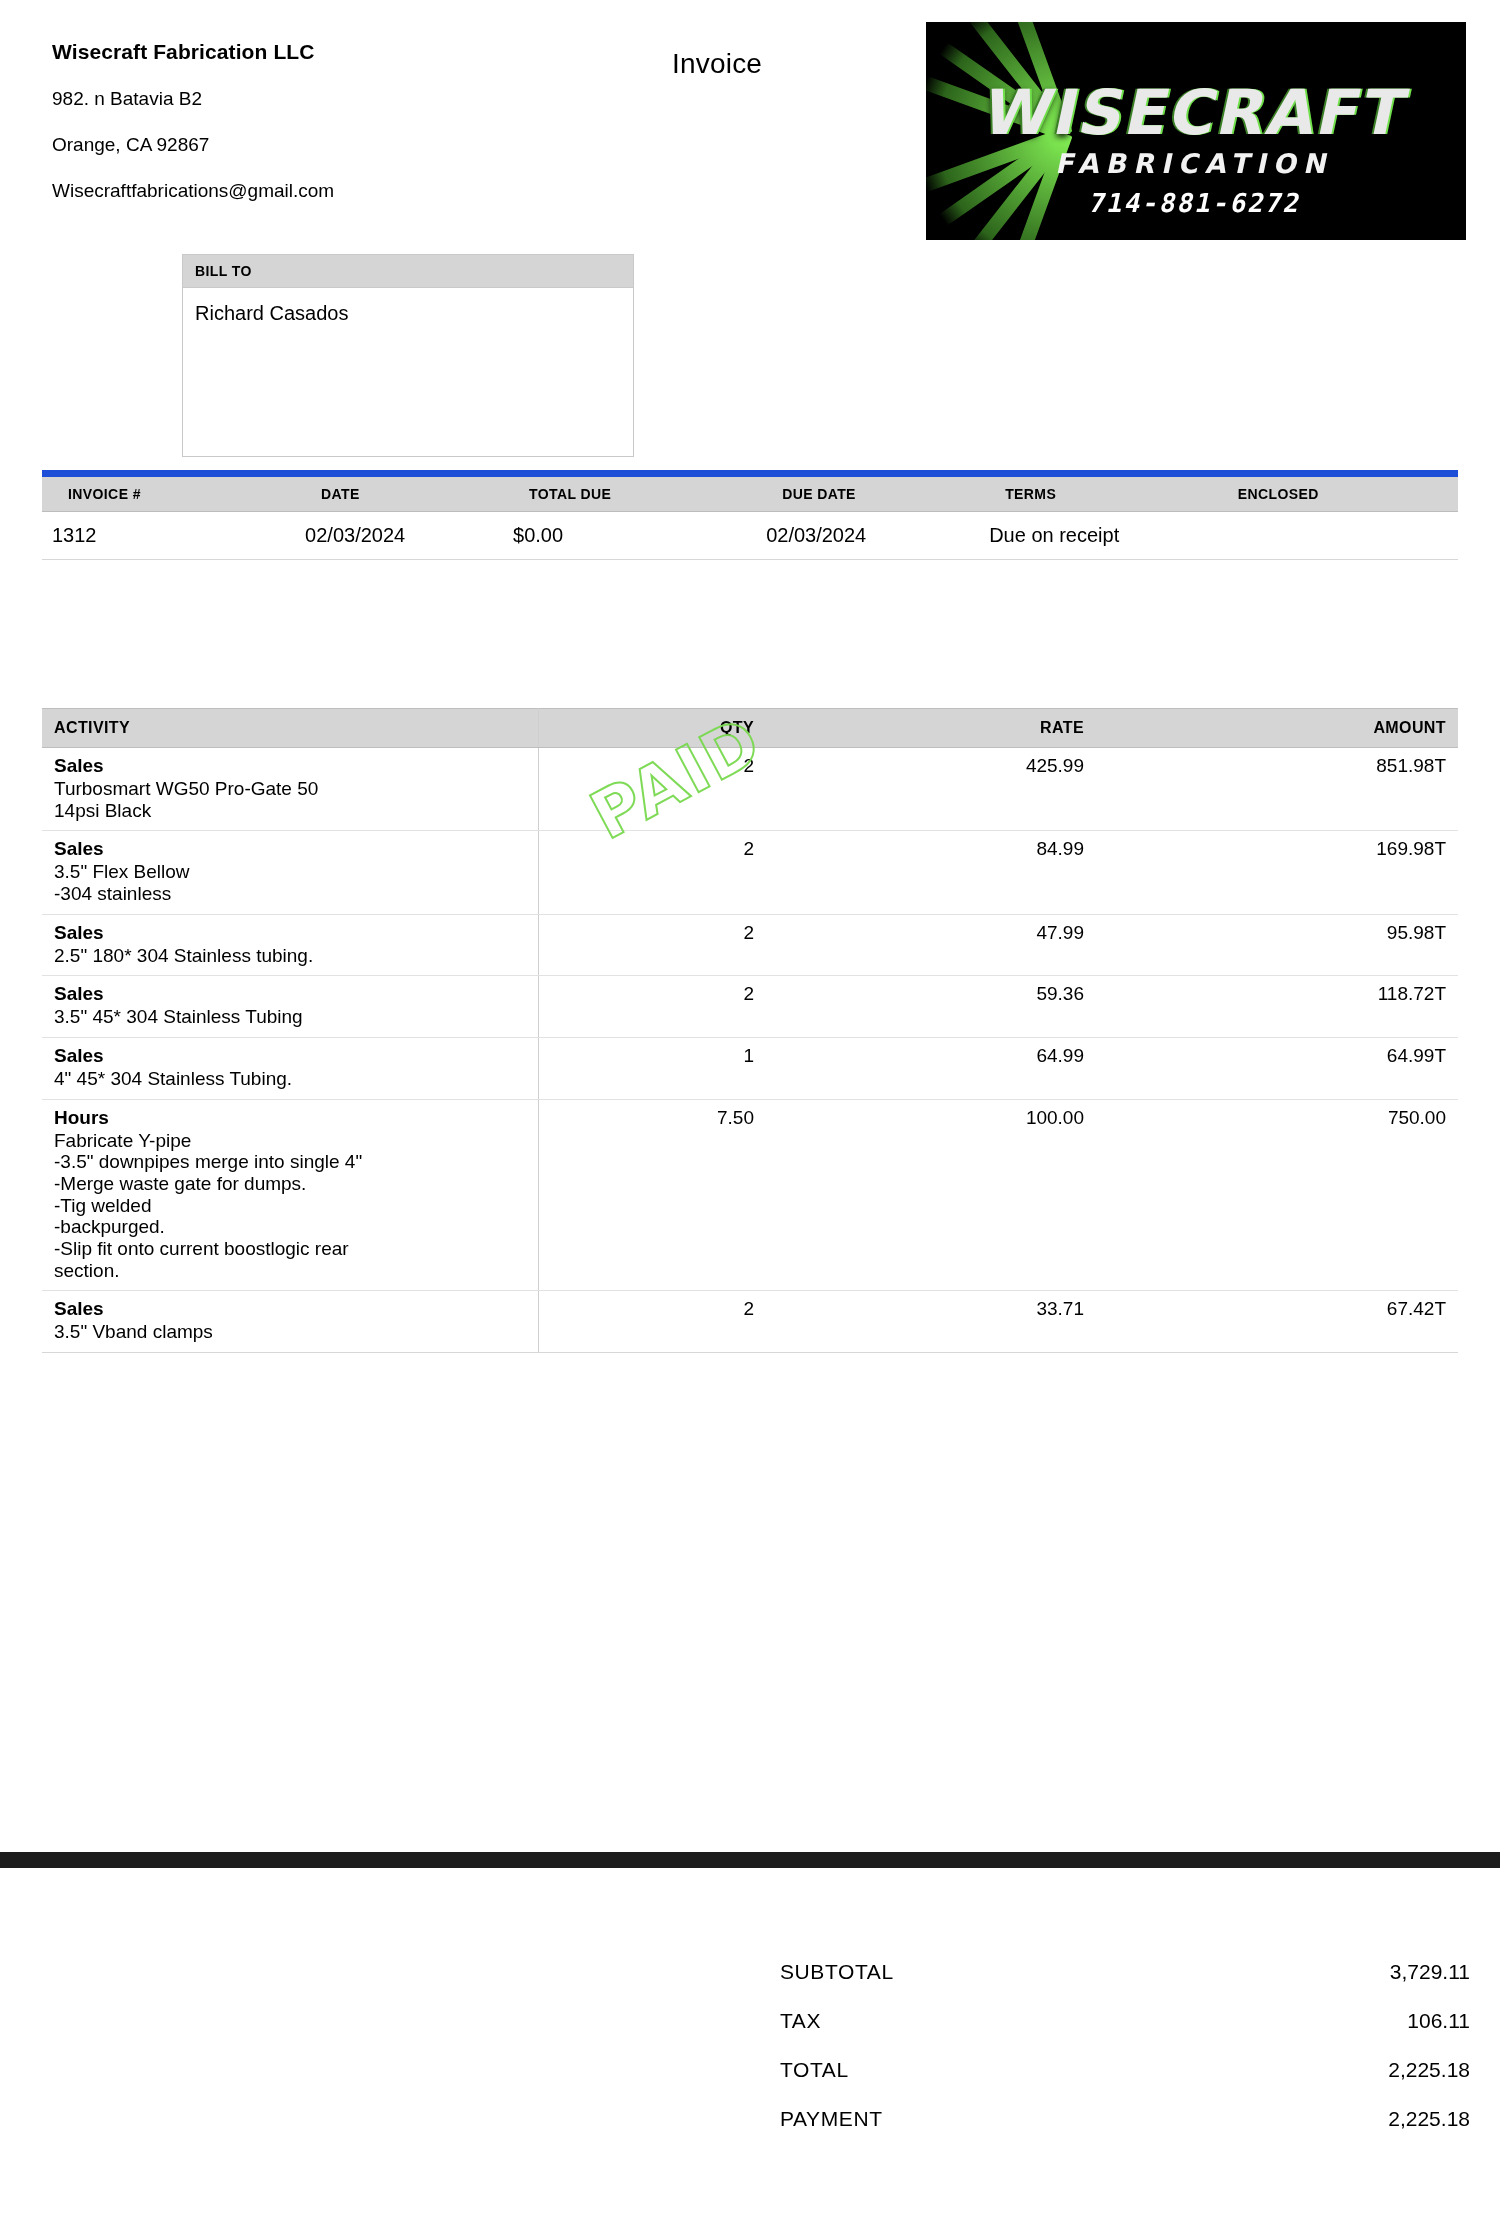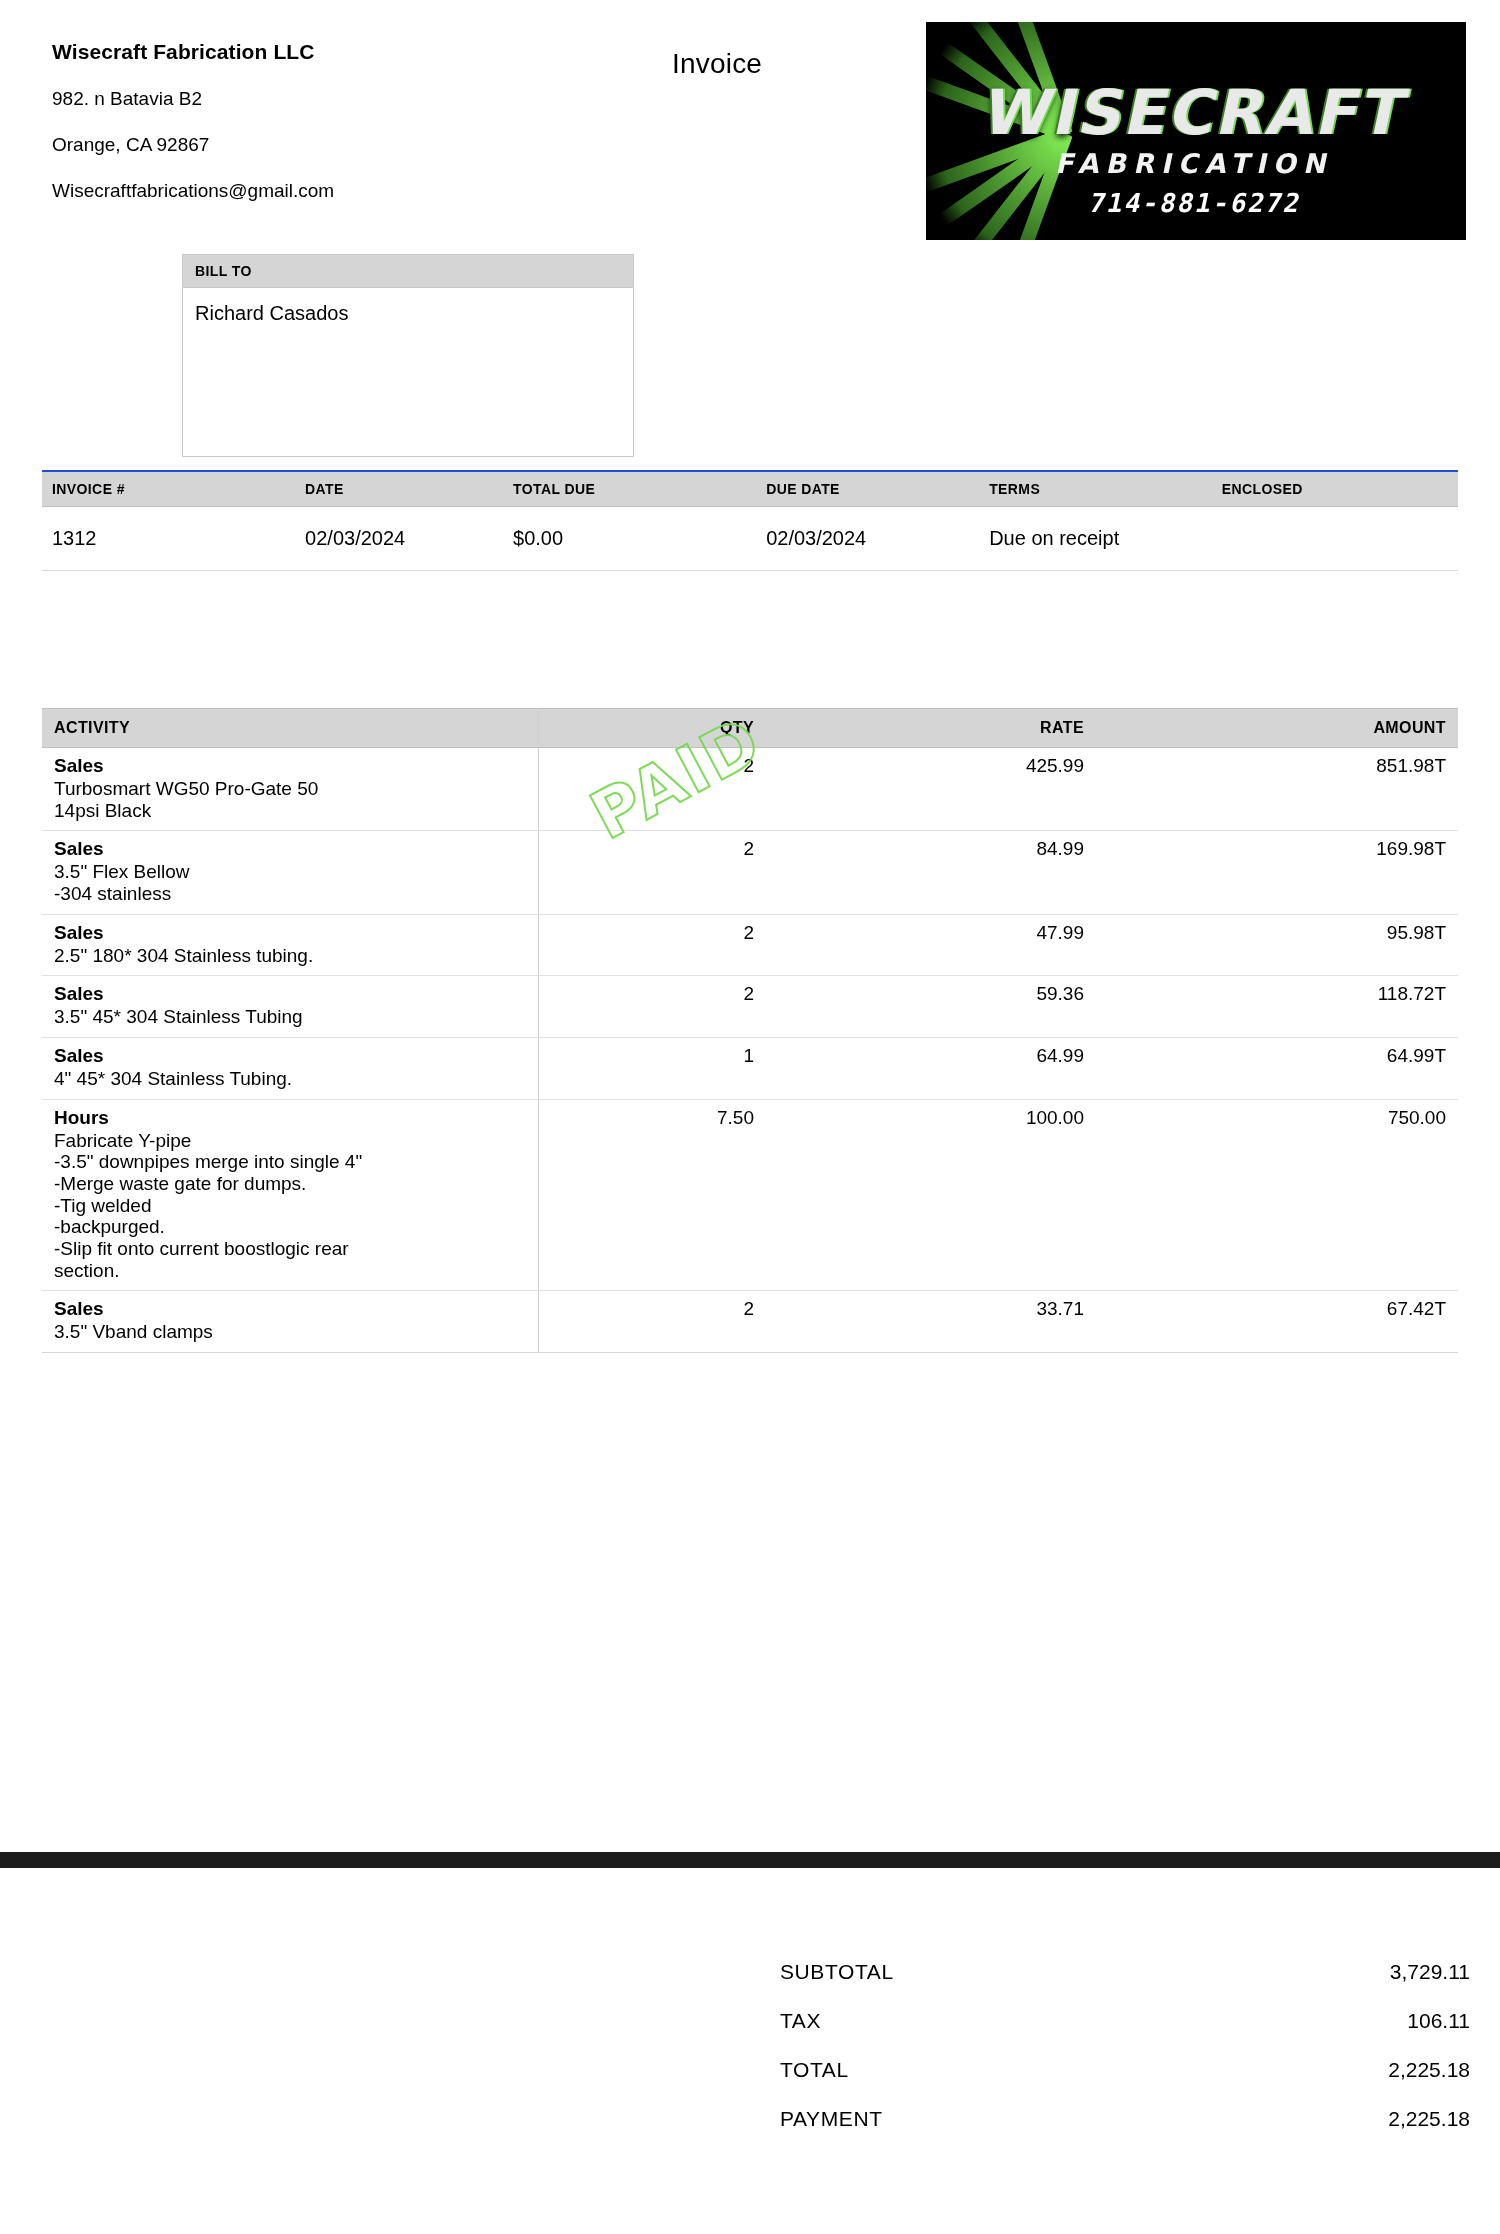--- a/index.html
+++ b/index.html
@@ -156,27 +156,27 @@
     width: 1416px;
     border-collapse: collapse;
     table-layout: fixed;
   }
   .meta th {
     background: #d5d5d5;
     font-size: 14px;
     font-weight: bold;
     letter-spacing: 0.4px;
     text-align: left;
-    padding: 9px 10px;
-    border-top: 2px solid #1d4ed8;
+    padding: 9px 26px;
+    border-top: 7px solid #1d4ed8;
     border-bottom: 1px solid #bdbdbd;
   }
   .meta td {
     font-size: 20px;
-    padding: 20px 10px;
+    padding: 12px 10px;
     border-bottom: 1px solid #d7d7d7;
     vertical-align: top;
   }
 
   
   .items {
     position: absolute;
     left: 42px;
     top: 708px;
     width: 1416px;

